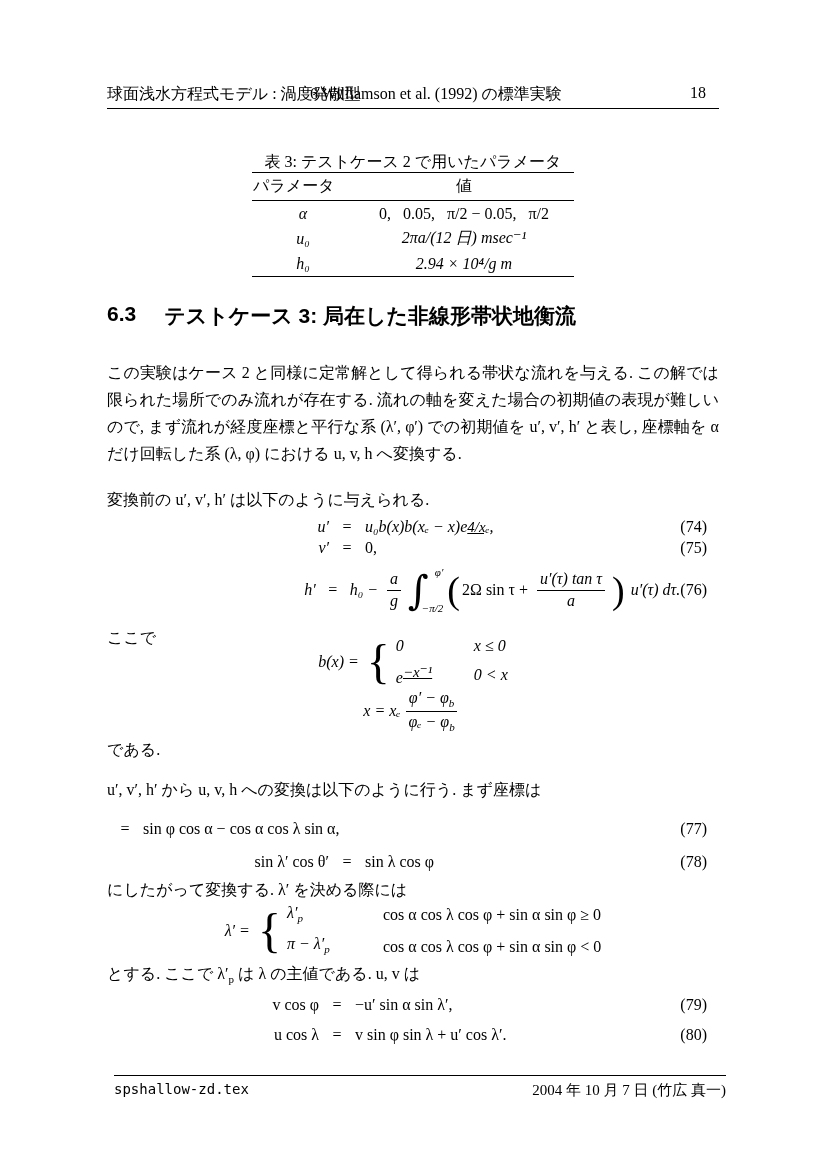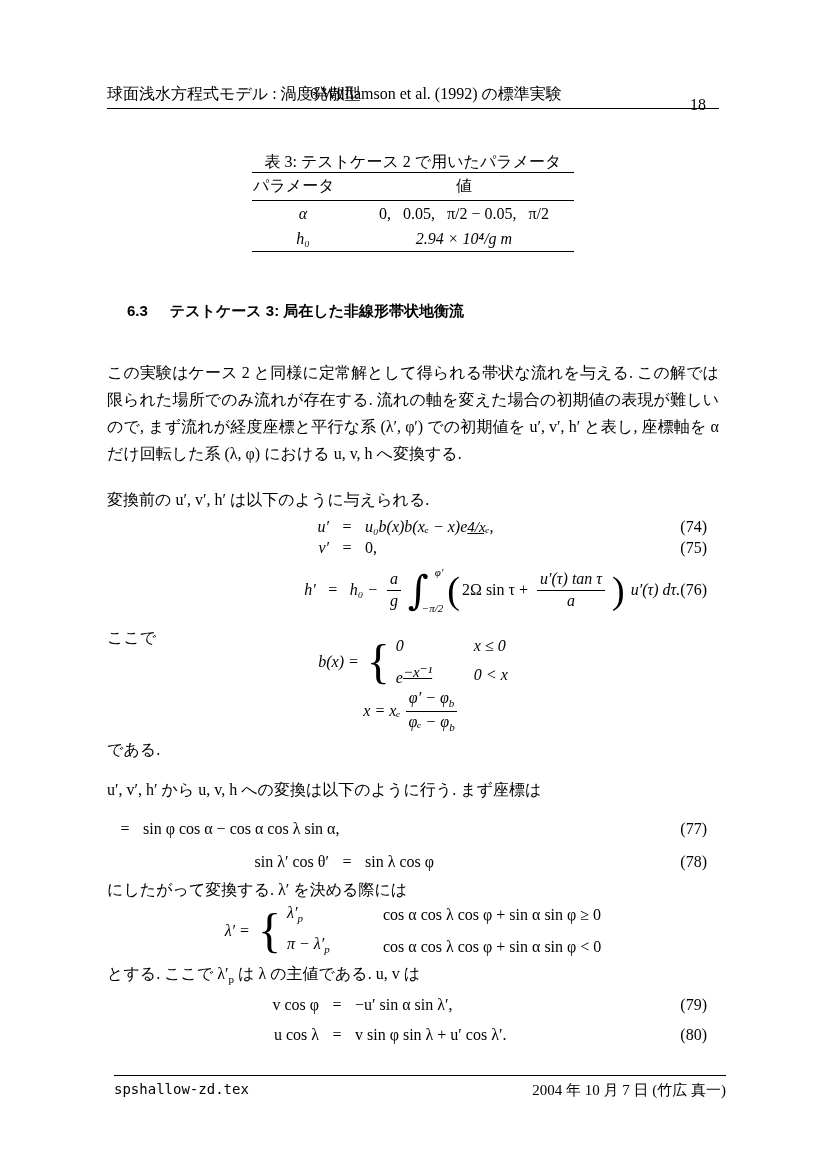--- a/index.html
+++ b/index.html
@@ -8,37 +8,37 @@
     font-family:"Liberation Serif","DejaVu Serif",serif;
     position:relative;overflow:hidden;
   }
   .content{position:absolute;left:107px;top:0;width:612px;height:920px;}
   .block{position:absolute;left:0;width:612px;}
 
   
   .hdr{top:84px;height:24px;border-bottom:1px solid #000;font-size:16px;}
   .hdr-left{position:absolute;left:0;top:0;white-space:nowrap;}
   .hdr-sec{position:absolute;left:203px;top:0;white-space:nowrap;}
-  .hdr-page{position:absolute;right:13px;top:12px;}
+  .hdr-page{position:absolute;right:13px;top:0;}
 
   
   .tablewrap{top:151px;text-align:center;font-size:16px;}
   .tcaption{height:21px;line-height:21px;}
   table.params{margin:0 auto;border-collapse:collapse;width:322px;
     border-top:1px solid #000;border-bottom:1px solid #000;}
   table.params th{border-bottom:1px solid #000;font-weight:normal;height:25px;}
   table.params th.c1{text-align:left;width:100px;}
   table.params td{height:23px;}
   td.c1{text-align:center;font-style:italic;}
   td.c2,th.c2{text-align:center;}
   .pre{white-space:pre;}
 
   
-  .heading{top:302px;font-size:15px;font-weight:bold;
-    font-family:"Liberation Sans","DejaVu Sans",sans-serif;display:flex;gap:22px;margin-left:20px;}
+  .heading{top:302px;font-size:21px;font-weight:bold;
+    font-family:"Liberation Sans","DejaVu Sans",sans-serif;display:flex;gap:28px;}
 
   
   .para{font-size:16px;line-height:27px;text-align:justify;}
   .p1{top:359px;} .p2{top:486px;} .p3{top:624px;} .p4{top:736px;}
   .p5{top:776px;} .p6{top:876px;} .p7{top:960px;}
 
   
   .eqrow{position:absolute;left:0;width:612px;display:flex;align-items:center;font-size:16px;}
   .lhs{text-align:right;white-space:pre;}
   .w1{width:222px;} .w2{width:222px;} .w3{width:212px;}
@@ -97,20 +97,24 @@
       <thead>
         <tr>
           <th class="c1">パラメータ</th>
           <th class="c2">値</th>
         </tr>
       </thead>
       <tbody>
         <tr>
           <td class="c1">α</td>
           <td class="c2 pre">0,   0.05,   π/2 − 0.05,   π/2</td>
+        </tr>
+        <tr>
+          <td class="c1">u₀</td>
+          <td class="c2 mi">2πa/(12 日) msec⁻¹</td>
         </tr>
         <tr>
           <td class="c1">h₀</td>
           <td class="c2 mi">2.94 × 10⁴/g m</td>
         </tr>
       </tbody>
     </table>
   </div>
 
   <div class="block heading">

